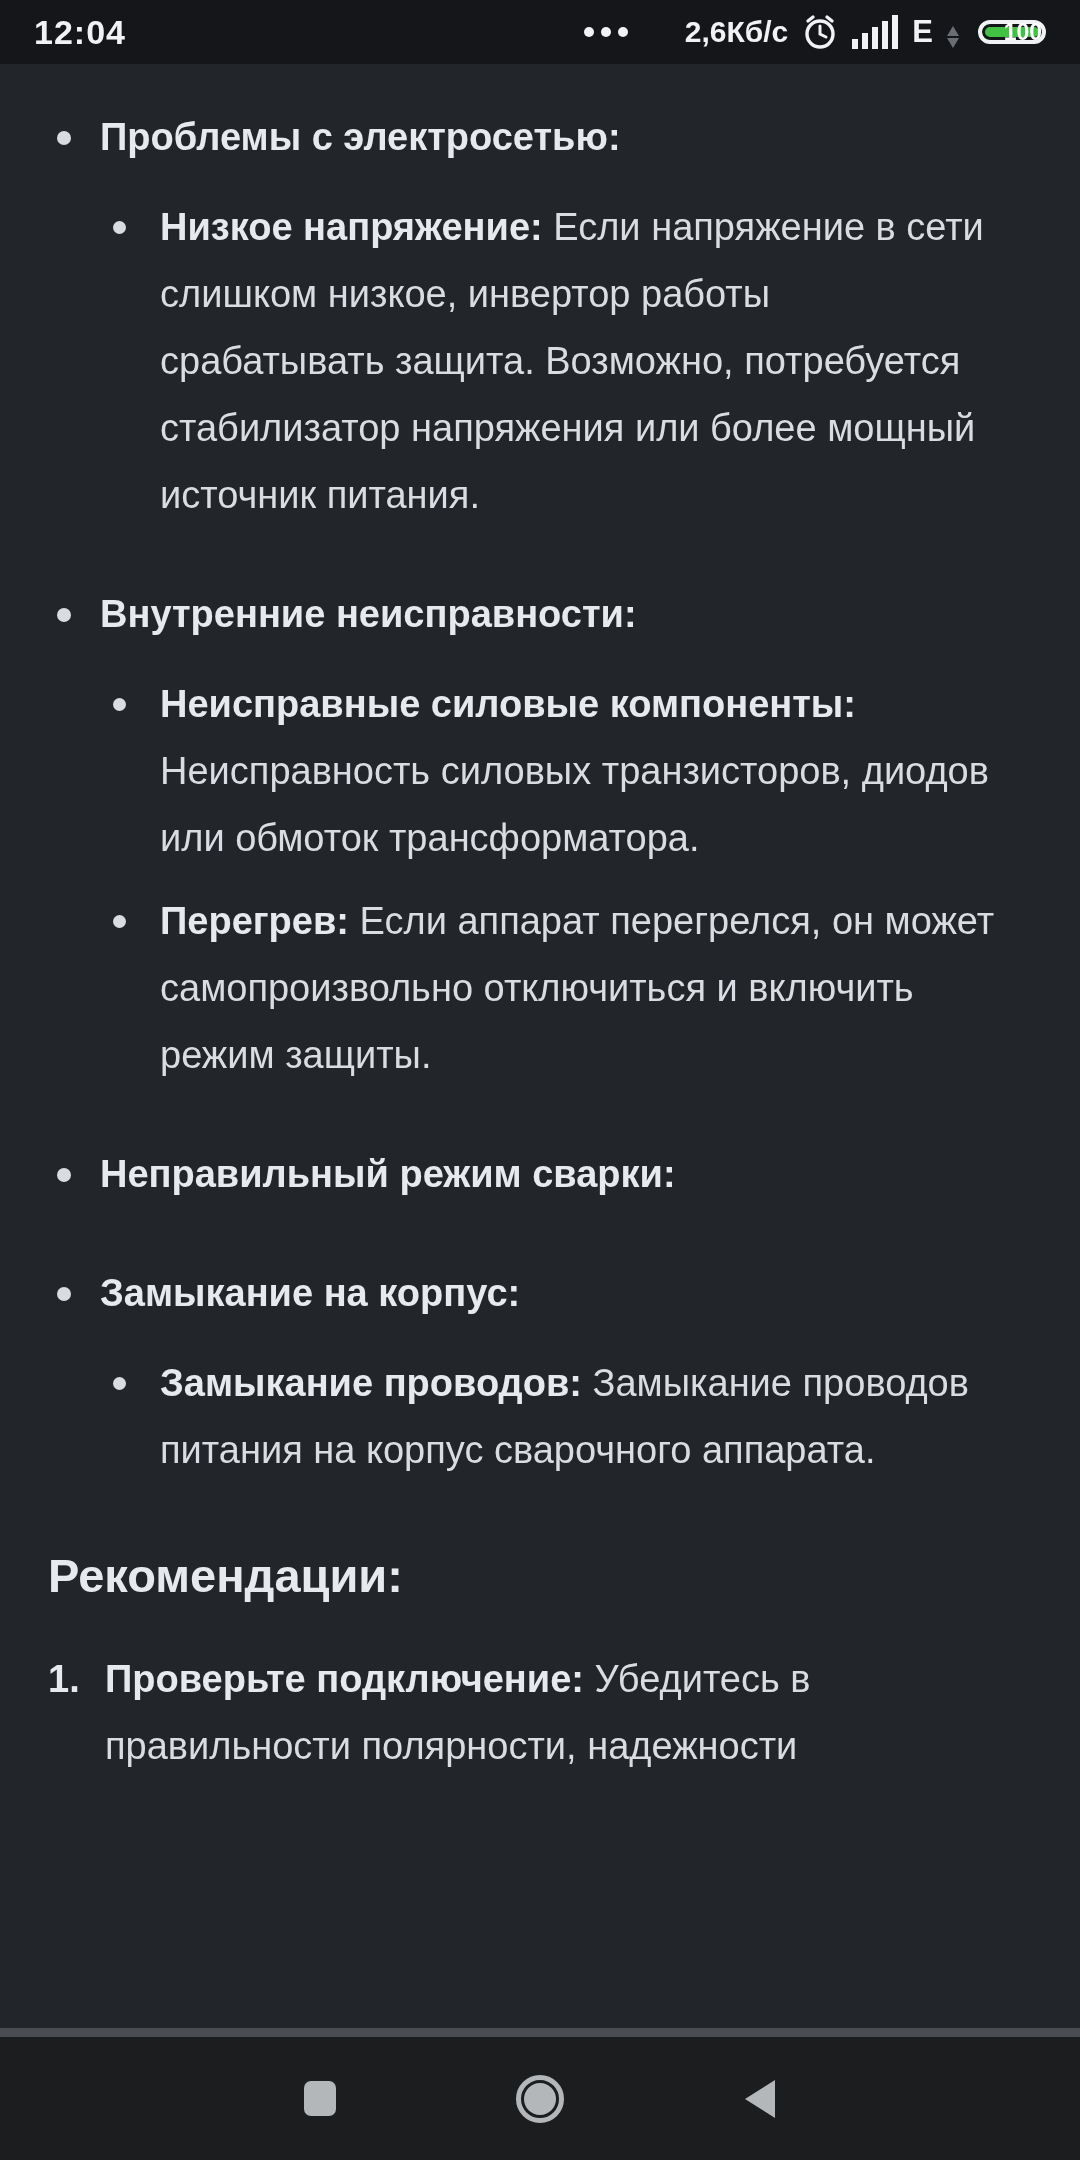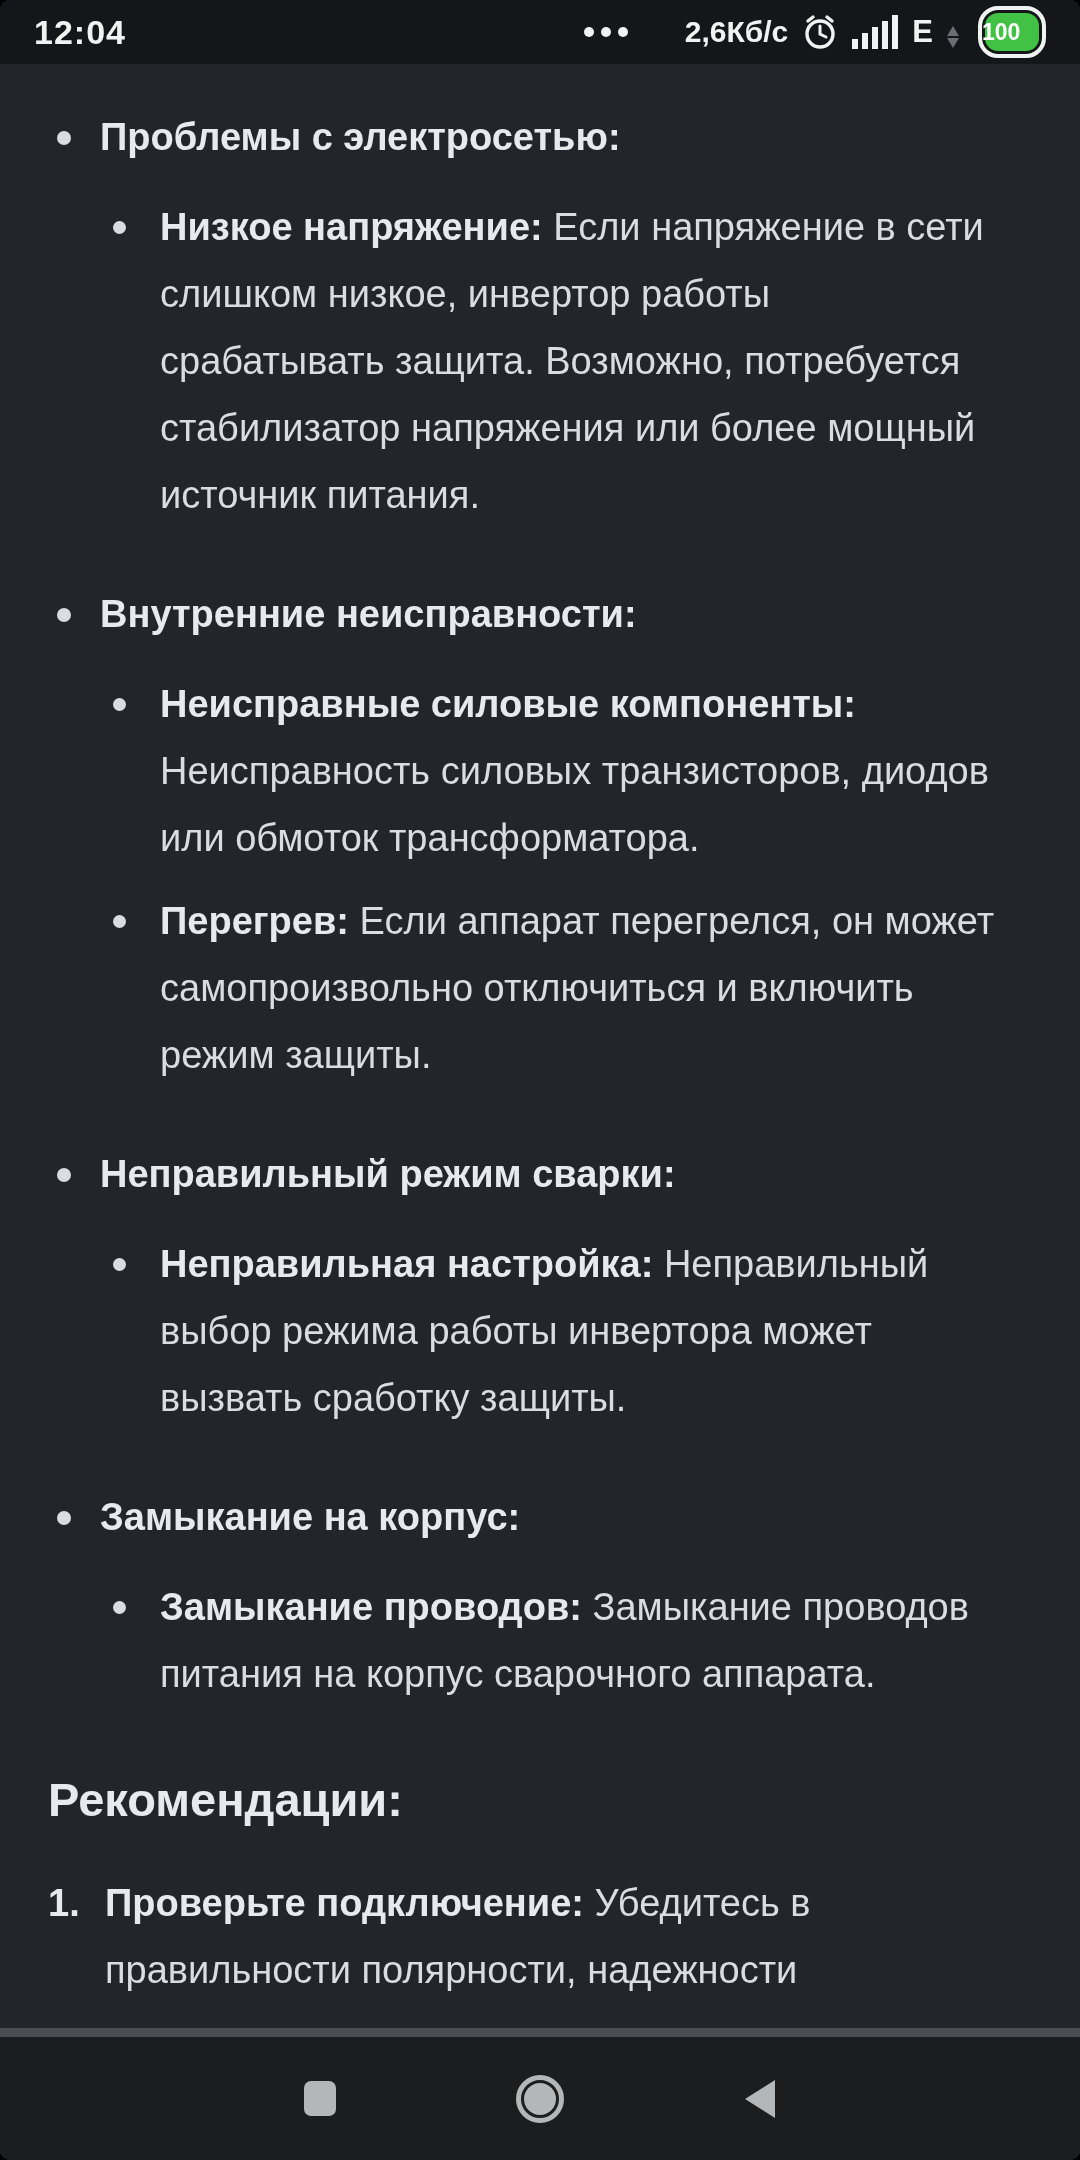--- a/index.html
+++ b/index.html
@@ -10,43 +10,42 @@
     --icon-gray:#b4b7b9;
     --text:#d9dce0;
     --text-bold:#e7eaed;
   }
   *{box-sizing:border-box;}
   html,body{margin:0;padding:0;background:#000;}
   .screen{
     position:relative;width:1080px;height:2160px;overflow:hidden;
     background:var(--content-bg);
     font-family:"Liberation Sans","DejaVu Sans",sans-serif;
-    border-radius:10px;
   }
 
   
   .status-bar{
     position:absolute;top:0;left:0;right:0;height:64px;
     background:var(--status-bg);color:#f1f2f3;
     display:flex;align-items:center;justify-content:space-between;
     padding:0 34px;
   }
   .time{font-size:34px;font-weight:bold;letter-spacing:1px;}
   .status-right{display:flex;align-items:center;gap:12px;}
   .ndots{display:flex;gap:7px;margin-right:2px;}
   .ndots i{width:10px;height:10px;border-radius:50%;background:#f1f2f3;}
   .net-speed{font-size:30px;font-weight:bold;margin-left:43px;}
   .net-type{font-size:31px;font-weight:bold;margin-left:2px;}
   .traffic{display:flex;flex-direction:column;gap:2px;margin:10px 0 0 1px;}
   .battery{
-    position:relative;width:68px;height:52px;margin-left:6px;
+    position:relative;width:68px;height:24px;margin-left:6px;
     border:4px solid #f1f2f3;border-radius:20px;
     background:var(--battery-green);
     box-shadow:inset 0 0 0 3px var(--status-bg);
-    display:flex;align-items:center;justify-content:flex-start;
+    display:flex;align-items:center;justify-content:flex-end;
   }
   .battery span{font-size:23px;font-weight:bold;color:#fff;line-height:1;}
 
   
   .content{
     position:absolute;top:64px;left:0;width:1080px;height:1972px;
     overflow:hidden;
     padding:40px 40px 8px 48px;
     color:var(--text);font-size:38px;line-height:67px;
   }
@@ -153,23 +152,20 @@
         </li>
         <li class="group">
           <div class="lead">Внутренние неисправности:</div>
           <ul class="subs">
             <li class="sub"><span class="bold">Неисправные силовые компоненты:</span><span class="reg"> Неисправность силовых транзисторов, диодов или обмоток трансформатора.</span></li>
             <li class="sub"><span class="bold">Перегрев:</span><span class="reg"> Если аппарат перегрелся, он может самопроизвольно отключиться и включить режим защиты.</span></li>
           </ul>
         </li>
         <li class="group">
           <div class="lead">Неправильный режим сварки:</div>
-          <ul class="subs">
-            <li class="sub"><span class="bold">Неправильная настройка:</span><span class="reg"> Неправильный выбор режима работы инвертора может вызвать сработку защиты.</span></li>
-          </ul>
         </li>
         <li class="group">
           <div class="lead">Замыкание на корпус:</div>
           <ul class="subs">
             <li class="sub"><span class="bold">Замыкание проводов:</span><span class="reg"> Замыкание проводов питания на корпус сварочного аппарата.</span></li>
           </ul>
         </li>
       </ul>
     <h2 class="heading">Рекомендации:</h2>
     <ol>

